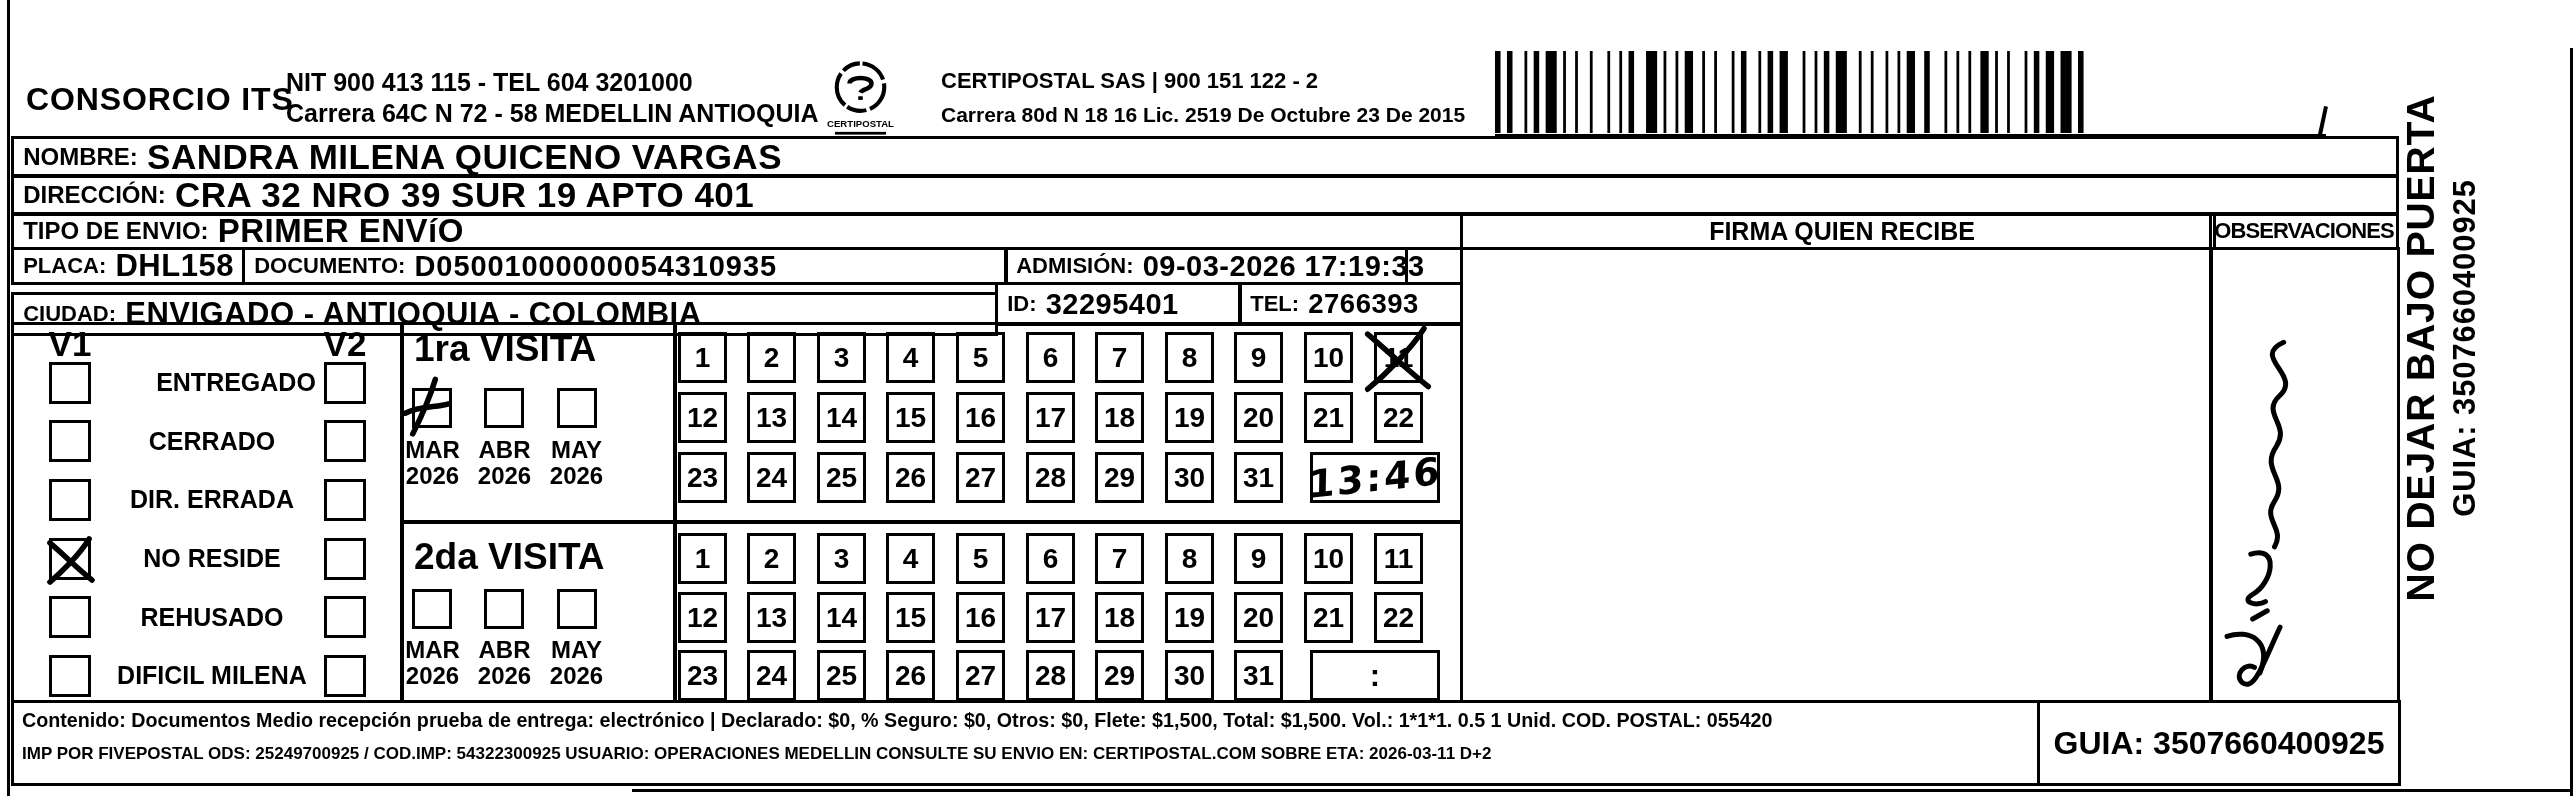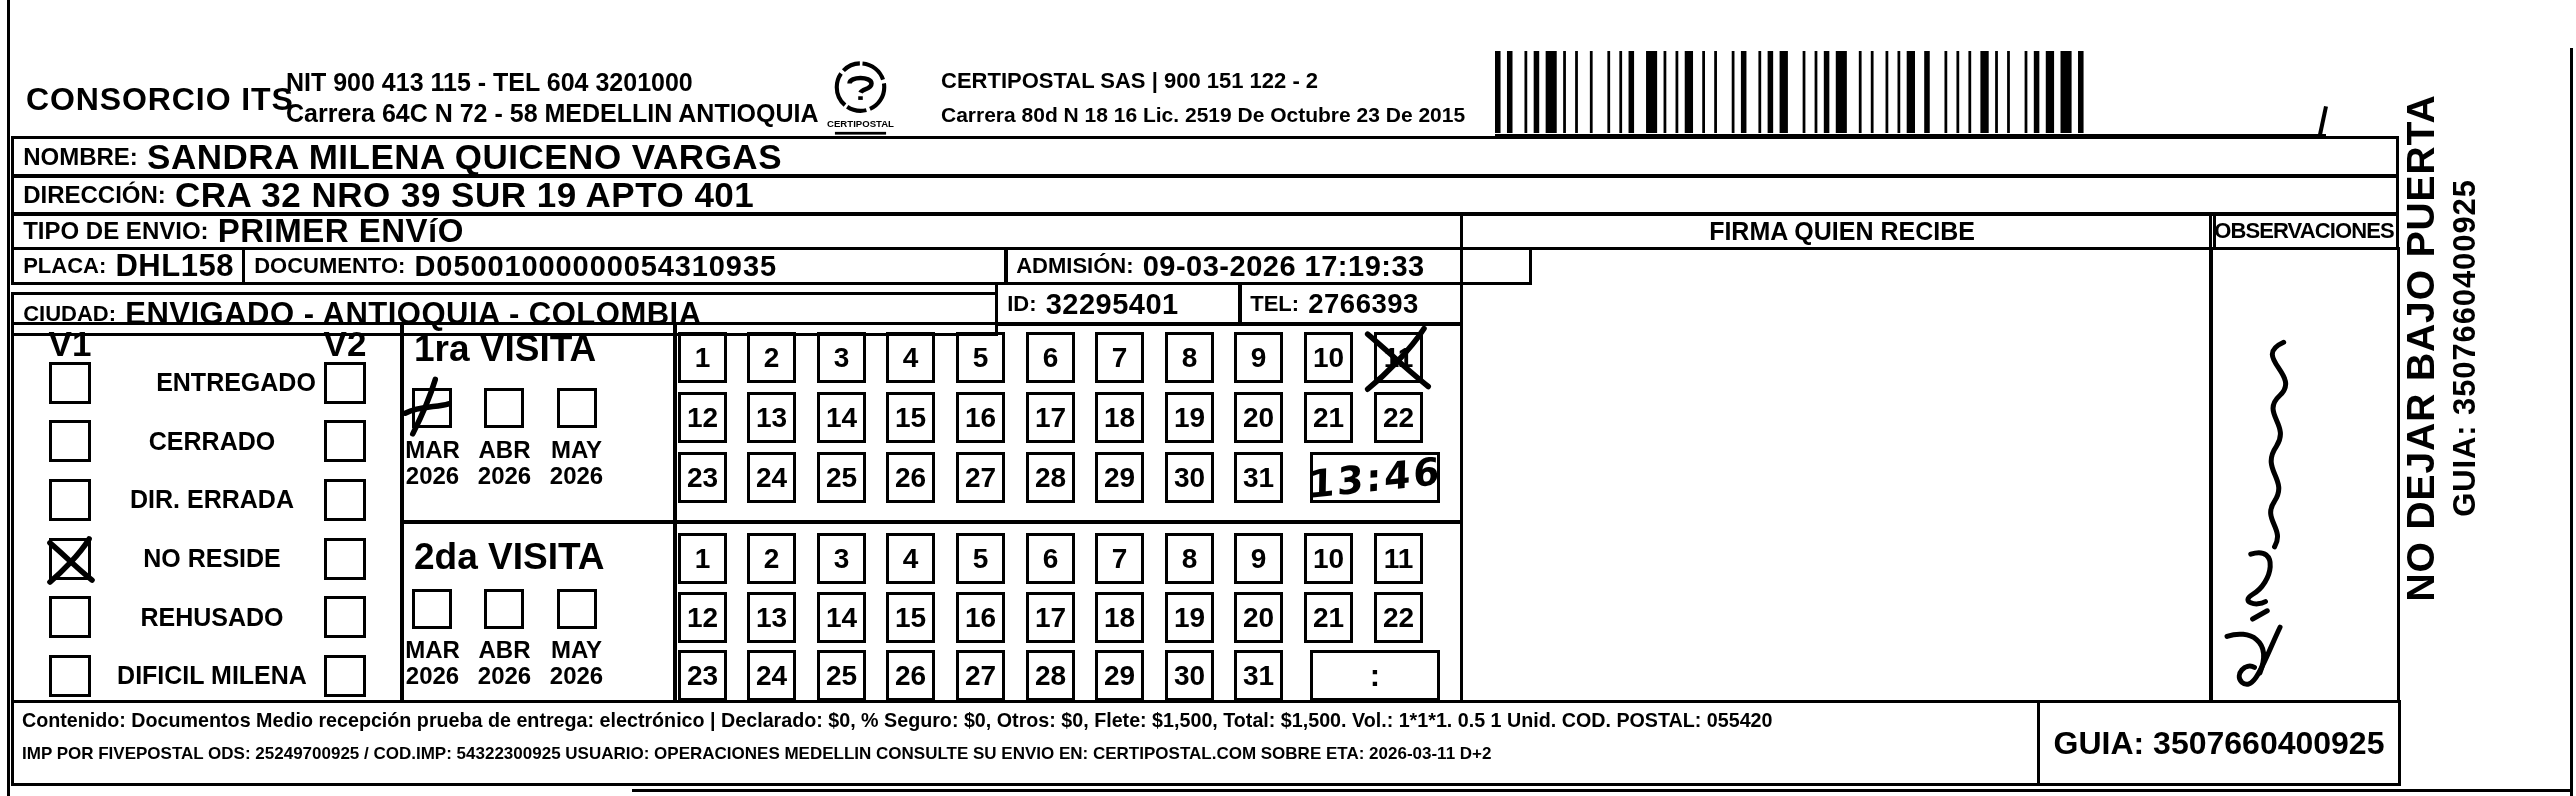--- a/index.html
+++ b/index.html
@@ -125,21 +125,21 @@
   </div>
 
   <div class="cell" style="left:11px;top:247px;width:234px;height:38px;">
     <span class="lbl" style="font-size:22px;">PLACA:</span>
     <span class="val" style="font-size:31px;">DHL158</span>
   </div>
   <div class="cell" style="left:242px;top:247px;width:766px;height:38px;">
     <span class="lbl" style="font-size:22px;">DOCUMENTO:</span>
     <span class="val" style="font-size:29px;letter-spacing:0.9px;">D05001000000054310935</span>
   </div>
-  <div class="cell" style="left:1004px;top:247px;width:528px;height:38px;">
+  <div class="cell" style="left:1004px;top:247px;width:404px;height:38px;">
     <span class="lbl" style="font-size:22px;">ADMISIÓN:</span>
     <span class="val" style="font-size:29px;">09-03-2026 17:19:33</span>
   </div>
 
   <div class="cell" style="left:11px;top:292px;width:987px;height:44px;">
     <span class="lbl" style="font-size:22px;">CIUDAD:</span>
     <span class="val" style="font-size:31px;">ENVIGADO - ANTIOQUIA - COLOMBIA</span>
   </div>
   <div class="cell" style="left:995px;top:282px;width:247px;height:44px;">
     <span class="lbl" style="font-size:22px;">ID:</span>

